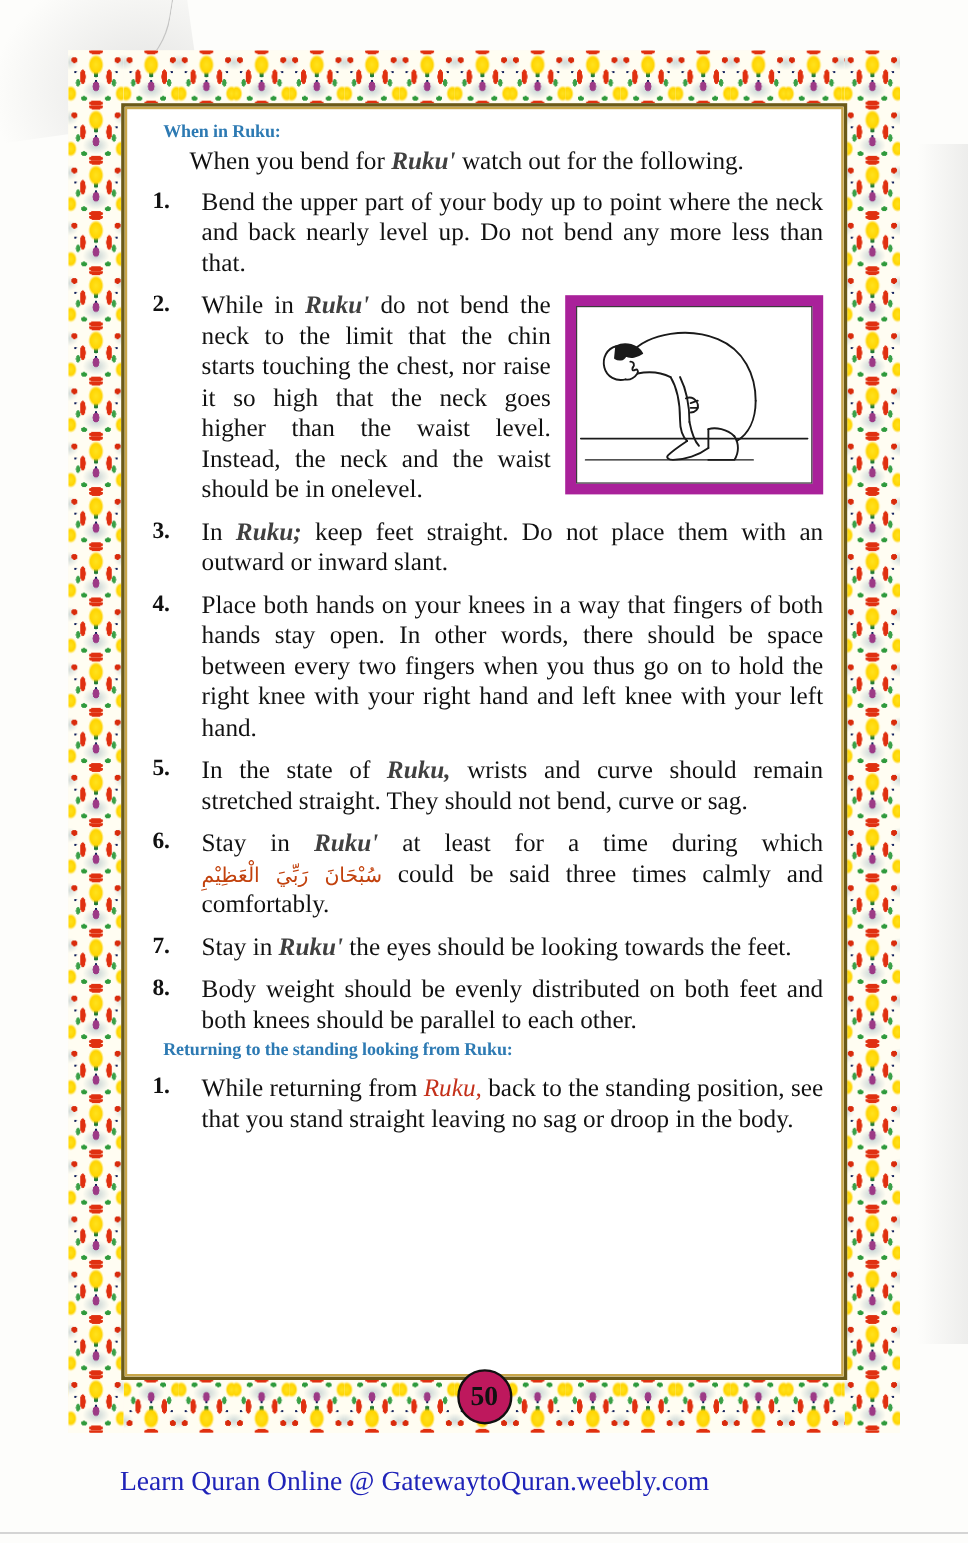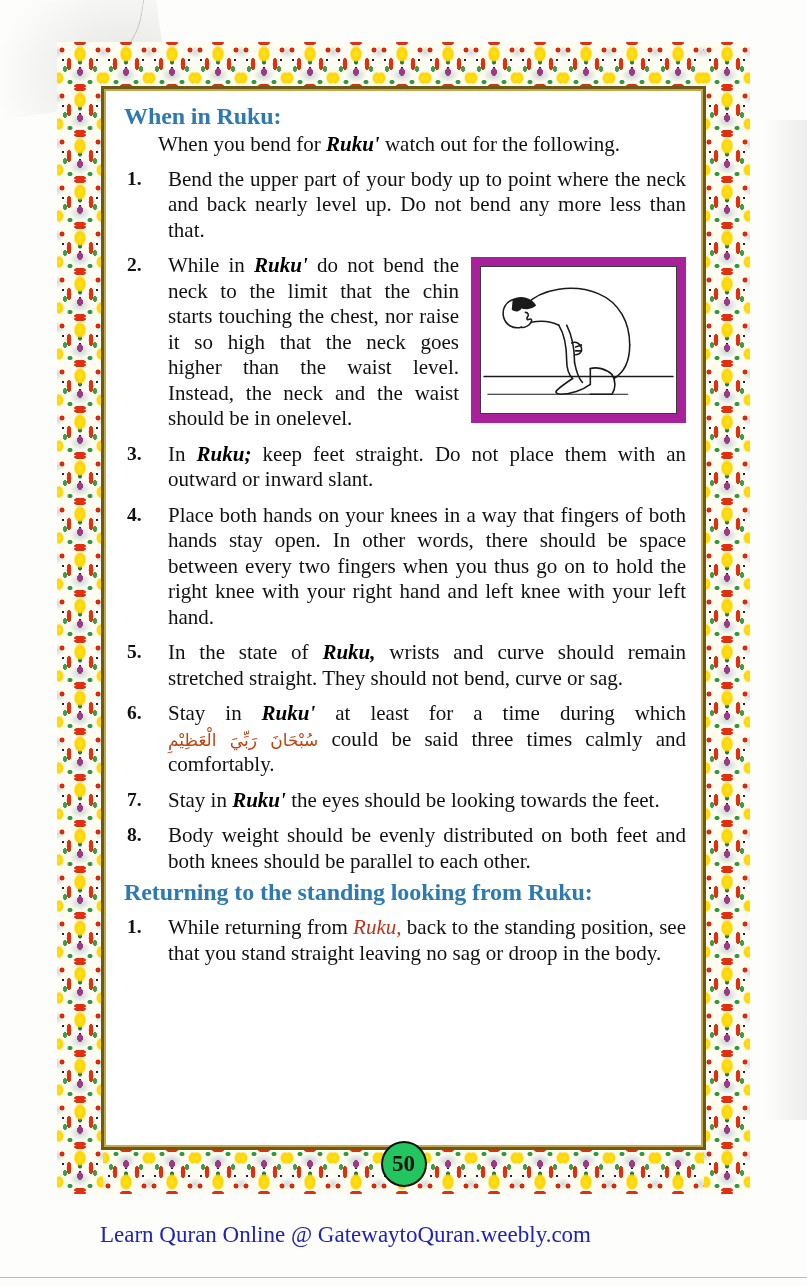--- a/index.html
+++ b/index.html
@@ -138,24 +138,24 @@
     width: 592px;
     height: 1046px;
     box-sizing: border-box;
     padding: 6px 14px 0 16px;
     color: #111;
   }
 
   .section-heading {
     color: #2d7ab3;
     font-weight: bold;
-    font-size: 24px;
+    font-size: 15px;
     line-height: 1.18;
     letter-spacing: -0.1px;
-    margin: 0 0 2px 0;
+    margin: 0 0 2px 12px;
   }
   #heading-2 { margin-top: 4px; }
 
   .intro-line {
     font-size: 21px;
     line-height: 1.2;
     margin: 0 0 2px 34px;
     text-indent: 0;
   }
 
@@ -176,21 +176,21 @@
   .step-num {
     position: absolute;
     left: 3px;
     top: 0;
     font-weight: bold;
     font-size: 19.5px;
   }
   .no-justify { text-align: left; }
 
   em.ruku {
-    color: #000000;
+    color: #404040;
     font-weight: bold;
     font-style: italic;
   }
   em.ruku-plain {
     color: #c4301a;
     font-weight: normal;
     font-style: italic;
   }
   span.arabic {
     color: #c2410c;
@@ -225,21 +225,21 @@
   .float-host::after { content: ""; display: block; clear: both; }
 
   
   #page-number-badge {
     position: absolute;
     left: 50%;
     transform: translateX(-50%);
     top: 1141px;
     width: 42px; height: 42px;
     border-radius: 50%;
-    background: #22c55e;
+    background: #be185d;
     border: 2.5px solid #111;
     display: flex;
     align-items: center;
     justify-content: center;
     font-weight: bold;
     font-size: 23px;
     color: #111;
     font-family: "Liberation Serif", serif;
     z-index: 6;
   }

